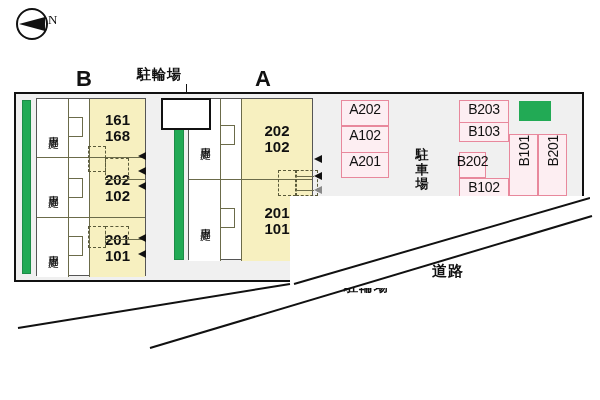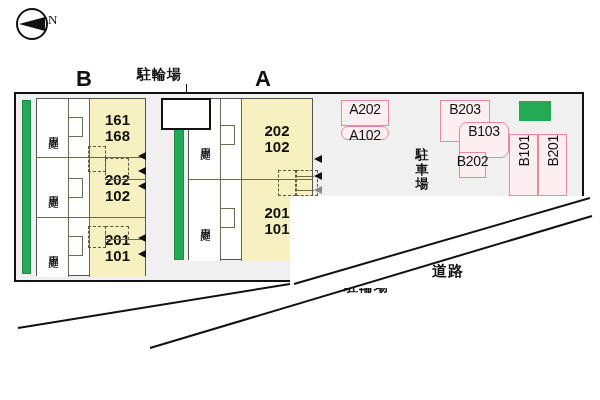--- a/index.html
+++ b/index.html
@@ -385,34 +385,40 @@
   <div class="arrow gray" style="left:316px; top:201px; border-top-width:3px; border-bottom-width:3px; border-right-width:6px;"></div>
 
   <div class="bike-box" id="bike-top-box"></div>
   <div class="bike-box" id="bike-bottom-box"></div>
   <div id="bike-bottom-leader"></div>
   <div id="bike-bottom-label">駐輪場</div>
 
   <div class="stall" style="left:341px; top:100px; width:48px; height:26px;">
     <span>A202</span>
   </div>
-  <div class="stall" style="left:341px; top:126px; width:48px; height:14px;border-radius:10px;">
+  <div class="stall" style="left:341px; top:126px; width:48px; height:40px;">
     <span>A102</span>
   </div>
+  <div class="stall" style="left:341px; top:152px; width:48px; height:26px;">
+    <span>A201</span>
+  </div>
 
   <div id="parking-label">駐車場</div>
 
-  <div class="stall" style="left:440px; top:100px; width:50px; height:42px;">
+  <div class="stall" style="left:459px; top:100px; width:50px; height:42px;">
     <span>B203</span>
   </div>
-  <div class="stall" style="left:459px; top:122px; width:50px; height:36px;border-radius:8px;">
+  <div class="stall" style="left:459px; top:122px; width:50px; height:20px;">
     <span>B103</span>
   </div>
   <div class="stall" style="left:459px; top:152px; width:27px; height:26px;">
     <span>B202</span>
+  </div>
+  <div class="stall" style="left:459px; top:178px; width:50px; height:26px;">
+    <span>B102</span>
   </div>
 
   <div class="stall vert" style="left:509px; top:134px; width:29px; height:62px;">
     <span>B101</span>
   </div>
   <div class="stall vert" style="left:538px; top:134px; width:29px; height:62px;">
     <span>B201</span>
   </div>
 
   <div id="green-rect"></div>

